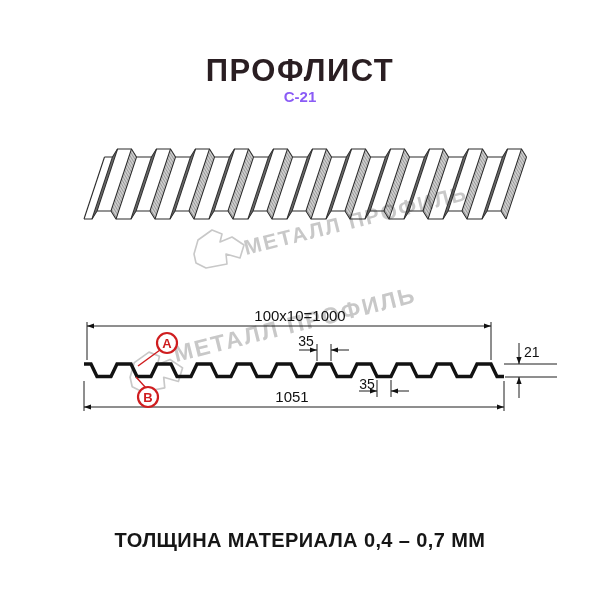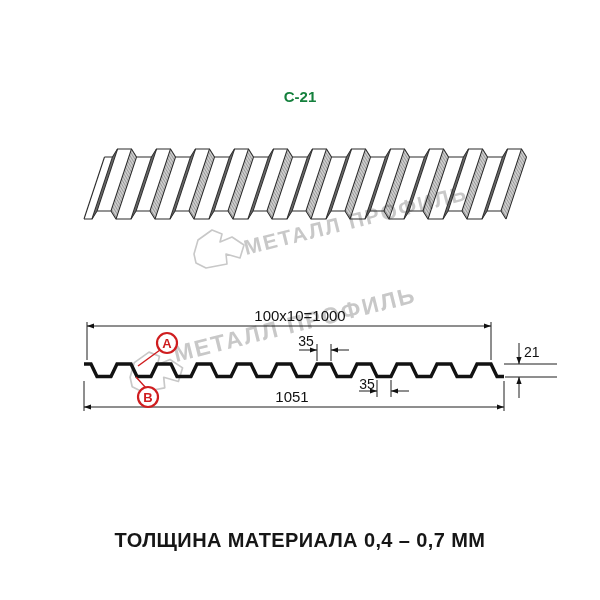--- a/index.html
+++ b/index.html
@@ -7,21 +7,21 @@
     --wm:#c8c8c8;
     --ink:#161616;
     --title:#2a1e22;
   }
   html,body{margin:0;padding:0;background:#fff;}
   .page{position:relative;width:600px;height:600px;background:#fff;overflow:hidden;
         font-family:"Liberation Sans",sans-serif;}
   .title{position:absolute;top:53px;left:0;width:100%;text-align:center;
          font-size:31px;font-weight:bold;letter-spacing:1.5px;color:var(--title);}
   .subtitle{position:absolute;top:88px;left:0;width:100%;text-align:center;
-            font-size:15px;font-weight:bold;color:#15803d;}
+            font-size:15px;font-weight:bold;color:#8b5cf6;}
   .footer{position:absolute;top:529px;left:0;width:100%;text-align:center;
           font-size:20px;font-weight:bold;letter-spacing:.4px;color:var(--ink);}
   svg.diagram{position:absolute;left:0;top:0;width:600px;height:600px;}
   .sheet-line{fill:none;stroke:#2b2b2b;stroke-width:1.1;}
   .hatch-line{stroke:#3f3f3f;stroke-width:.55;}
   .profile-line{fill:none;stroke:#121212;stroke-width:3.4;stroke-linejoin:miter;}
   .dim-line{stroke:#1f1f1f;stroke-width:1;}
   .dim-arrow{fill:#111;stroke:none;}
   .dim-text{font-family:"Liberation Sans",sans-serif;font-size:14px;fill:#111;}
   .dim-text.big{font-size:15px;}
@@ -31,20 +31,21 @@
   .label-circle{fill:#fff;stroke:var(--accent);stroke-width:2.2;}
   .leader{stroke:var(--accent);stroke-width:1.4;}
   .label-text{fill:var(--accent);font-family:"Liberation Sans",sans-serif;
               font-weight:bold;font-size:13px;text-anchor:middle;}
 </style>
 </head>
 <body>
 
 <div class="page">
 
+  <div class="title">ПРОФЛИСТ</div>
   <div class="subtitle">С-21</div>
 
   <svg class="diagram" id="diagram-svg" viewBox="0 0 600 600">
 
     <g>
       <path class="wm-logo" transform="translate(192,228)" d="M2,26 L6,12 L20,2 L30,6 L28,14 L40,9 L52,17 L48,30 L34,26 L35,36 L14,40 L4,35 Z"></path>
       <text class="wm-text" font-size="21" transform="rotate(-14 246 255)" x="246" y="255">МЕТАЛЛ ПРОФИЛЬ</text>
     </g>
 
     <g>

